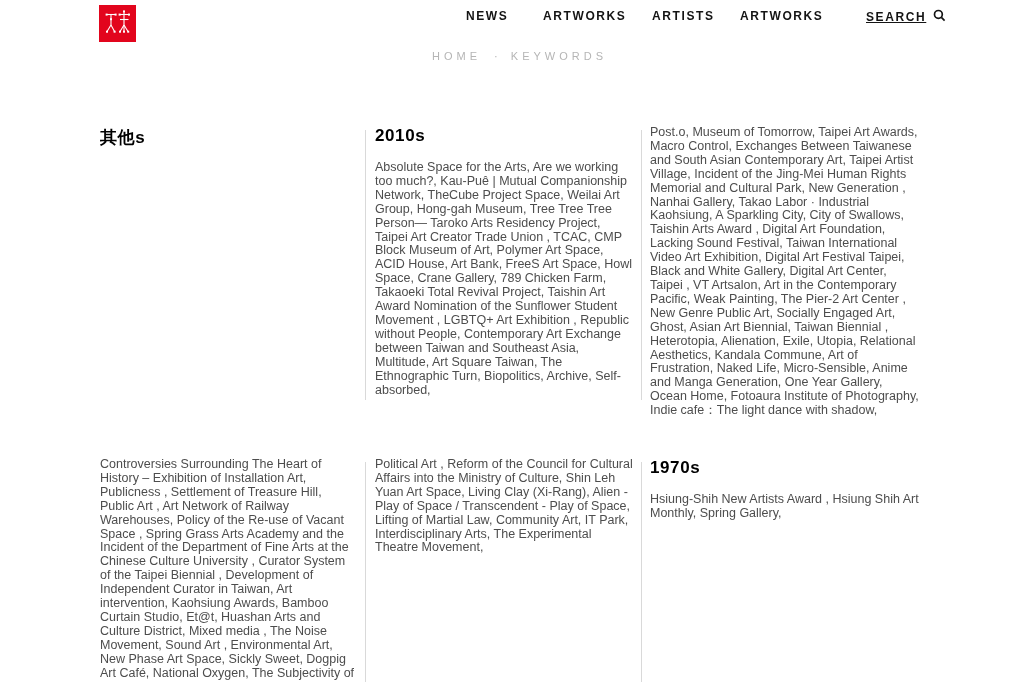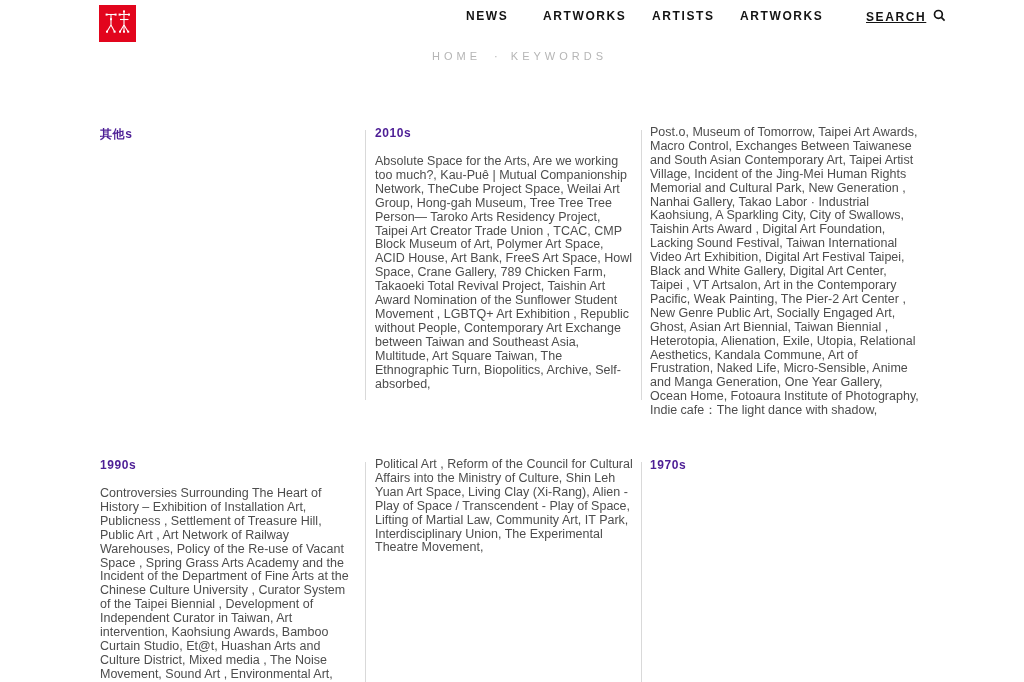--- a/index.html
+++ b/index.html
@@ -42,21 +42,21 @@
   
   .cell { position: absolute; }
   .cell-r1 { top: 126px; }
   .cell-r2 { top: 458px; }
   .cell-c1 { left: 100px; width: 258px; }
   .cell-c2 { left: 375px; width: 258px; }
   .cell-c3 { left: 650px; width: 272px; }
 
   .cell-title {
     margin: 0 0 15px 0;
-    font-size: 12px; font-weight: bold; color: #4c1d95;
+    font-size: 17px; font-weight: bold; color: #000000;
     letter-spacing: 0.6px;
   }
   .cell-text {
     margin: 0;
     font-size: 12.5px; line-height: 13.9px; color: #4d4d4d;
     cursor: pointer;
   }
 
   .divider {
     position: absolute; width: 1px; height: 270px;
@@ -130,28 +130,28 @@
   </div>
   <div class="cell cell-r1 cell-c2">
     <h3 class="cell-title">2010s</h3>
     <p class="cell-text">Absolute Space for the Arts, Are we working too much?, Kau-Puê | Mutual Companionship Network, TheCube Project Space, Weilai Art Group, Hong-gah Museum, Tree Tree Tree Person— Taroko Arts Residency Project, Taipei Art Creator Trade Union , TCAC, CMP Block Museum of Art, Polymer Art Space, ACID House, Art Bank, FreeS Art Space, Howl Space, Crane Gallery, 789 Chicken Farm, Takaoeki Total Revival Project, Taishin Art Award Nomination of the Sunflower Student Movement , LGBTQ+ Art Exhibition , Republic without People, Contemporary Art Exchange between Taiwan and Southeast Asia, Multitude, Art Square Taiwan, The Ethnographic Turn, Biopolitics, Archive, Self-absorbed,</p>
   </div>
   <div class="cell cell-r1 cell-c3">
     <p class="cell-text">Post.o, Museum of Tomorrow, Taipei Art Awards, Macro Control, Exchanges Between Taiwanese and South Asian Contemporary Art, Taipei Artist Village, Incident of the Jing-Mei Human Rights Memorial and Cultural Park, New Generation , Nanhai Gallery, Takao Labor · Industrial Kaohsiung, A Sparkling City, City of Swallows, Taishin Arts Award , Digital Art Foundation, Lacking Sound Festival, Taiwan International Video Art Exhibition, Digital Art Festival Taipei, Black and White Gallery, Digital Art Center, Taipei , VT Artsalon, Art in the Contemporary Pacific, Weak Painting, The Pier-2 Art Center , New Genre Public Art, Socially Engaged Art, Ghost, Asian Art Biennial, Taiwan Biennial , Heterotopia, Alienation, Exile, Utopia, Relational Aesthetics, Kandala Commune, Art of Frustration, Naked Life, Micro-Sensible, Anime and Manga Generation, One Year Gallery, Ocean Home, Fotoaura Institute of Photography, Indie cafe：The light dance with shadow,</p>
   </div>
 
   <div class="cell cell-r2 cell-c1">
-    <h3 class="cell-title">1990s</h3>
     <p class="cell-text">Controversies Surrounding The Heart of History – Exhibition of Installation Art, Publicness , Settlement of Treasure Hill, Public Art , Art Network of Railway Warehouses, Policy of the Re-use of Vacant Space , Spring Grass Arts Academy and the Incident of the Department of Fine Arts at the Chinese Culture University , Curator System of the Taipei Biennial , Development of Independent Curator in Taiwan, Art intervention, Kaohsiung Awards, Bamboo Curtain Studio, Et@t, Huashan Arts and Culture District, Mixed media , The Noise Movement, Sound Art , Environmental Art, New Phase Art Space, Sickly Sweet, Dogpig Art Café, National Oxygen, The Subjectivity of Taiwanese Art, Stock 20, Asian</p>
   </div>
   <div class="cell cell-r2 cell-c2">
-    <p class="cell-text">Political Art , Reform of the Council for Cultural Affairs into the Ministry of Culture, Shin Leh Yuan Art Space, Living Clay (Xi-Rang), Alien - Play of Space / Transcendent - Play of Space, Lifting of Martial Law, Community Art, IT Park, Interdisciplinary Union, The Experimental Theatre Movement,</p>
+    <p class="cell-text">Political Art , Reform of the Council for Cultural Affairs into the Ministry of Culture, Shin Leh Yuan Art Space, Living Clay (Xi-Rang), Alien - Play of Space / Transcendent - Play of Space, Lifting of Martial Law, Community Art, IT Park, Interdisciplinary Arts, The Experimental Theatre Movement,</p>
   </div>
   <div class="cell cell-r2 cell-c3">
     <h3 class="cell-title">1970s</h3>
+    <p class="cell-text">Hsiung-Shih New Artists Award , Hsiung Shih Art Monthly, Spring Gallery,</p>
   </div>
 
   <div class="divider div-1"></div>
   <div class="divider div-2"></div>
   <div class="divider div-3"></div>
   <div class="divider div-4"></div>
 
 </div>
 
 </body></html>

